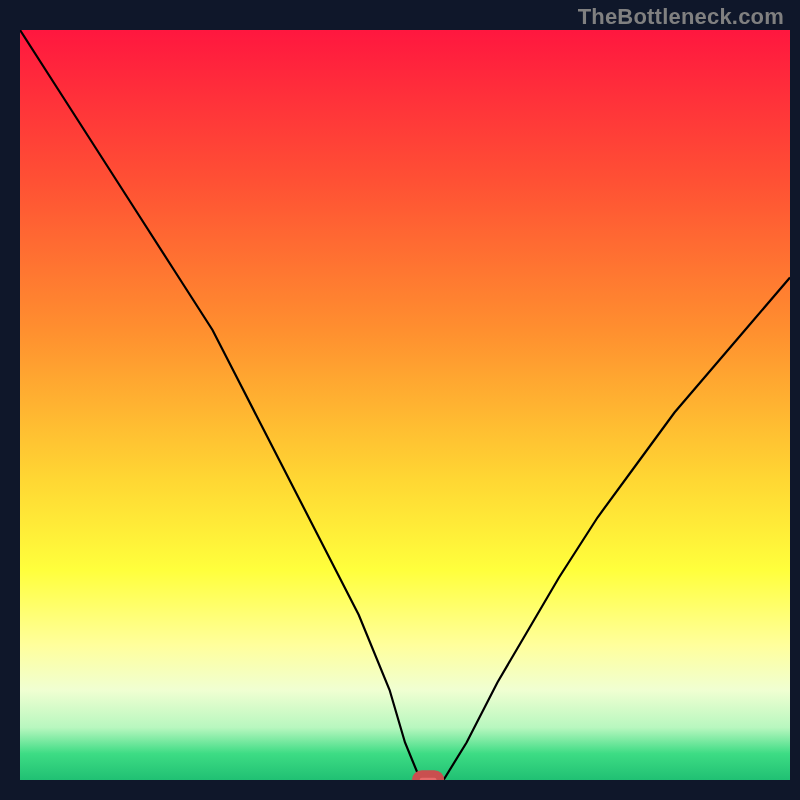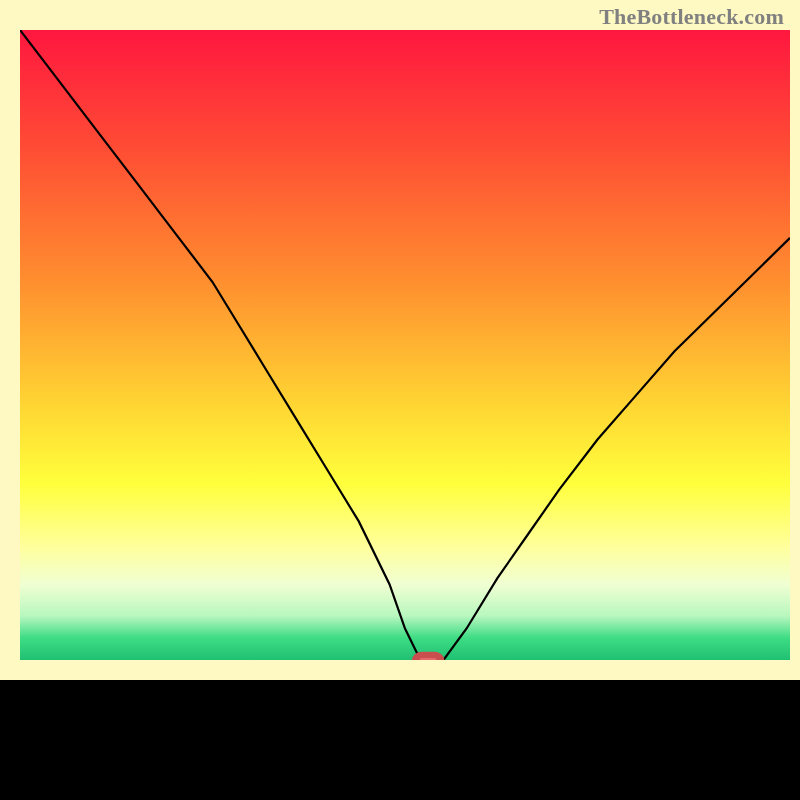--- a/index.html
+++ b/index.html
@@ -8,23 +8,22 @@
     width: 800px;
     height: 800px;
     background: #000;
     overflow: hidden;
     font-family: Arial, Helvetica, sans-serif;
   }
 
   .frame {
     position: relative;
     width: 800px;
-    height: 680px;
-    background: #fef9c3;
-    font-family: Liberation Serif, serif;
+    height: 800px;
+    background: #0f172a;
   }
 
   .watermark {
     position: absolute;
     top: 4px;
     right: 16px;
     color: #808080;
     font-size: 22px;
     font-weight: 600;
     letter-spacing: 0.2px;

